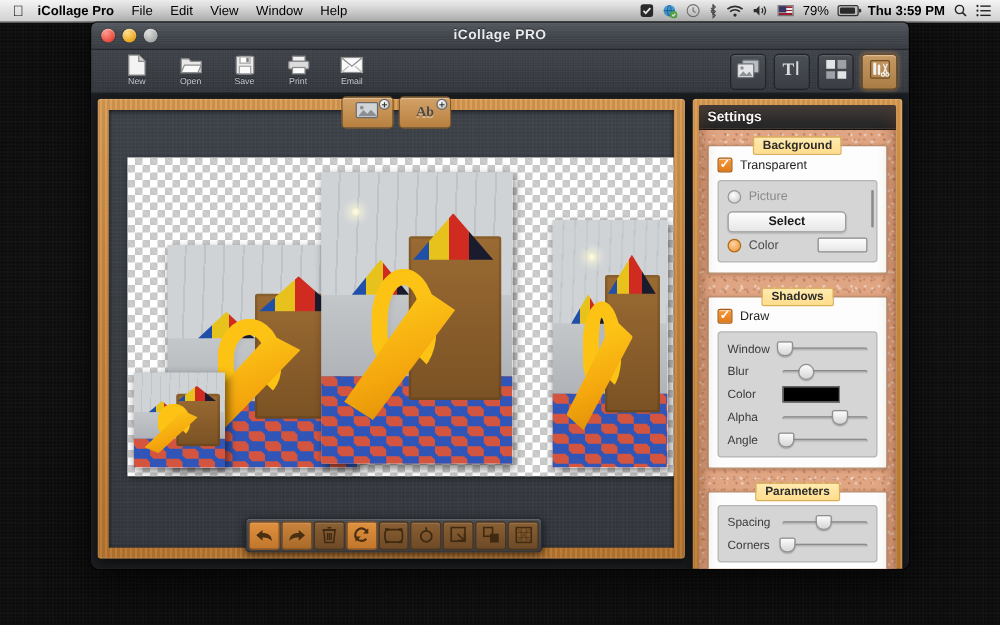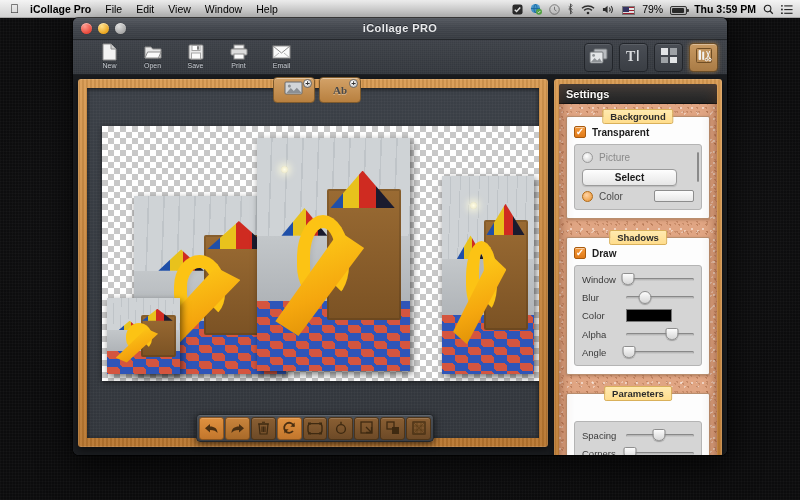--- a/index.html
+++ b/index.html
@@ -22,21 +22,21 @@
   
   .menubar {
     position: absolute; left: 0; top: 0; width: 800px; height: 18px;
     background: linear-gradient(180deg,#f4f4f4 0%, #e2e2e2 50%, #d2d2d2 100%);
     border-bottom: 1px solid #a9a9a9;
     display: flex; align-items: center; font-size: 10.5px; color: #000;
   }
   .menubar .apple { padding: 0 11px 0 10px; font-size: 12px; line-height: 1; }
   .menu-item { padding: 0 7px; line-height: 18px; white-space: nowrap; }
   .menu-item.app { font-weight: bold; padding-left: 0; }
-  .menubar .right { margin-left: auto; display: flex; align-items: flex-end; gap: 7px; padding-right: 7px; }
+  .menubar .right { margin-left: auto; display: flex; align-items: center; gap: 7px; padding-right: 7px; }
   .mb-ico { display: inline-flex; align-items: center; justify-content: center; line-height: 1; }
   .mb-batt {
     width: 17px; height: 9px; border: 1px solid #3a3a3a; border-radius: 2px;
     position: relative; background: #cfcfcf;
   }
   .mb-batt::after {
     content: ""; position: absolute; right: -3px; top: 2px; width: 2px; height: 3px;
     background: #3a3a3a; border-radius: 0 1px 1px 0;
   }
   .mb-batt i { position: absolute; left: 1px; top: 1px; bottom: 1px; width: 78%; background: #2e2e2e; border-radius: 1px; display:block; }
@@ -235,21 +235,21 @@
   }
   .row { display: flex; align-items: center; gap: 6px; margin-bottom: 6px; }
   .row:last-child { margin-bottom: 0; }
   .cbx {
     width: 12px; height: 12px; border-radius: 2px; flex: none;
     background: linear-gradient(180deg,#f59a3c,#e07a18);
     border: 1px solid #a85a0e; position: relative;
     box-shadow: inset 0 1px 0 rgba(255,255,255,.5);
   }
   .cbx::after { content:"✓"; position:absolute; inset:0; color:#fff; font-size: 10px; line-height: 10px; text-align:center; font-weight: bold; }
-  .cbx-label { font-size: 10px; color: #1c1c1c; font-weight: bold; }
+  .cbx-label { font-size: 10px; color: #1c1c1c; }
   .subbox { background: #d5d5d5; border: 1px solid #b4b4b4; border-radius: 3px; padding: 7px 7px 7px 7px; margin-top: 3px; }
   .radio { width: 11px; height: 11px; border-radius: 50%; flex: none;
     background: radial-gradient(circle at 40% 35%, #fff, #c6c6c6); border: 1px solid #9a9a9a; }
   .radio.on { background: radial-gradient(circle at 40% 35%, #ffd4a5, #e8922f); border-color: #b06a17; }
   .radio-label { font-size: 10px; color: #4a4a4a; }
   .radio-label.dim { color: #8a8a8a; }
   .select-btn {
     background: linear-gradient(180deg,#fefefe,#e6e6e6); border: 1px solid #9b9b9b;
     border-radius: 4px; font-size: 10px; font-weight: bold; color: #1a1a1a;
     padding: 2px 0; width: 95px; text-align: center; cursor: default;
@@ -670,21 +670,21 @@
                 <span class="slider">
                   <span class="track"></span>
                   <span class="knob" style="left:5%"></span>
                 </span>
               </div>
             </div>
           </div>
 
           <div class="group" style="margin-top:18px;">
             <div class="group-title">Parameters</div>
-            <div class="subbox" style="margin-top:18px;">
+            <div class="subbox" style="margin-top:1px;">
               <div class="row">
                 <span class="slabel">Spacing</span>
                 <span class="slider">
                   <span class="track"></span>
                   <span class="knob" style="left:48%"></span>
                 </span>
               </div>
               <div class="row">
                 <span class="slabel">Corners</span>
                 <span class="slider">

